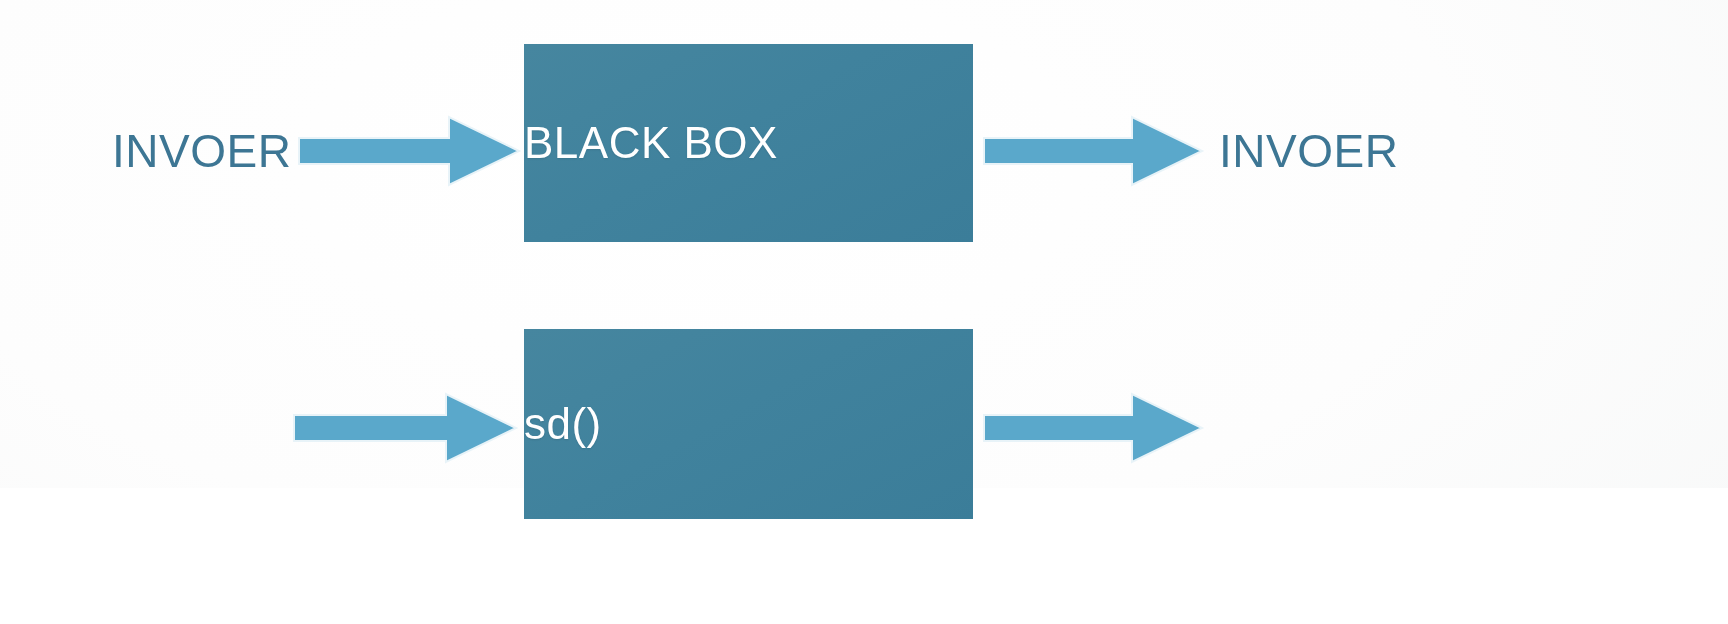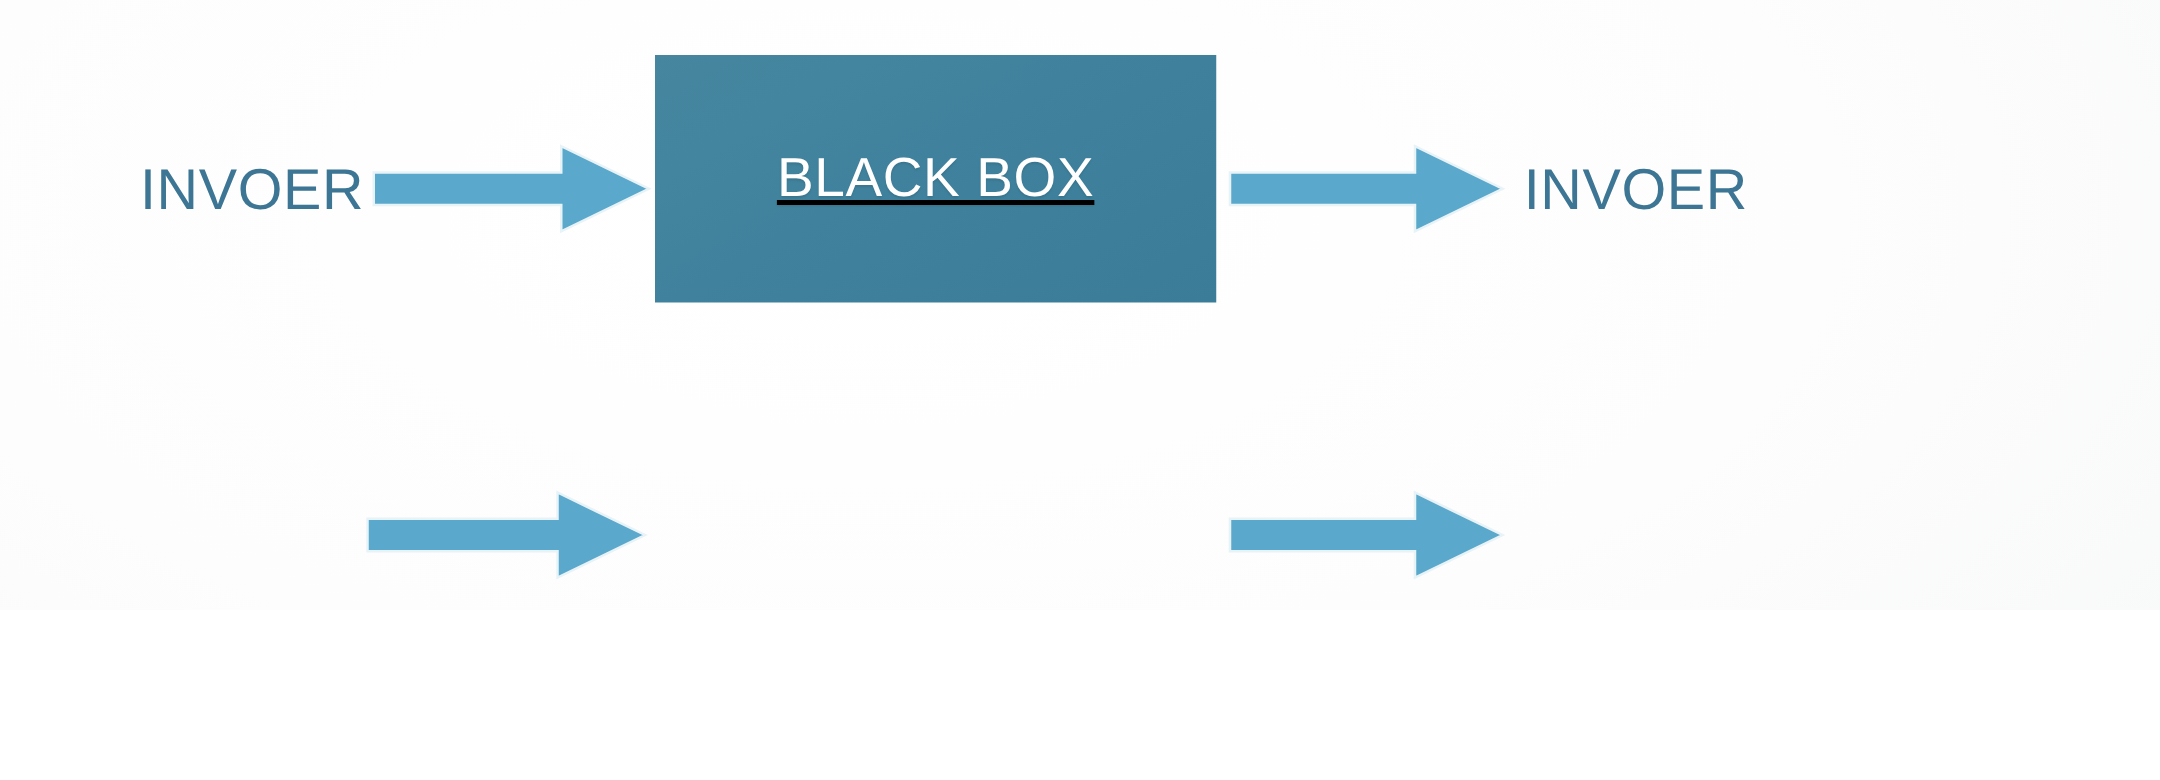--- a/index.html
+++ b/index.html
@@ -32,23 +32,21 @@
     white-space: nowrap;
     font-family: "Liberation Sans", sans-serif;
   }
 
   
   .proc-box {
     position: absolute;
     background: linear-gradient(150deg, #46869f 0%, #40829d 45%, #3b7d99 100%);
     display: flex;
     align-items: center;
-    justify-content: center;
     box-shadow: 0 0 0 1px rgba(255,255,255,0.28);
-    text-decoration: underline;
   }
   .proc-box .box-label {
     color: #ffffff;
     font-size: 44px;
     font-weight: 400;
     letter-spacing: 0.5px;
     line-height: 1;
     text-shadow: 0 1px 2px rgba(0,0,0,0.10);
     font-family: "Liberation Sans", sans-serif;
   }
@@ -100,20 +98,23 @@
   </div>
 
   <div class="side-label" id="label-uitvoer">INVOER</div>
 
   <div class="arrow" id="arrow-in-2">
     <svg viewBox="0 0 222 68" preserveAspectRatio="none" aria-hidden="true">
       <polygon points="0,21 152,21 152,0 222,34 152,68 152,47 0,47" fill="#5aa8cb" stroke="#e8f3f8" stroke-width="2" stroke-linejoin="miter"></polygon>
     </svg>
   </div>
 
+  <div class="proc-box" id="box-sd">
+    <span class="box-label">sd()</span>
+  </div>
 
   <div class="arrow" id="arrow-out-2">
     <svg viewBox="0 0 218 68" preserveAspectRatio="none" aria-hidden="true">
       <polygon points="0,21 148,21 148,0 218,34 148,68 148,47 0,47" fill="#5aa8cb" stroke="#e8f3f8" stroke-width="2" stroke-linejoin="miter"></polygon>
     </svg>
   </div>
 
 </div>
 
 </body></html>

